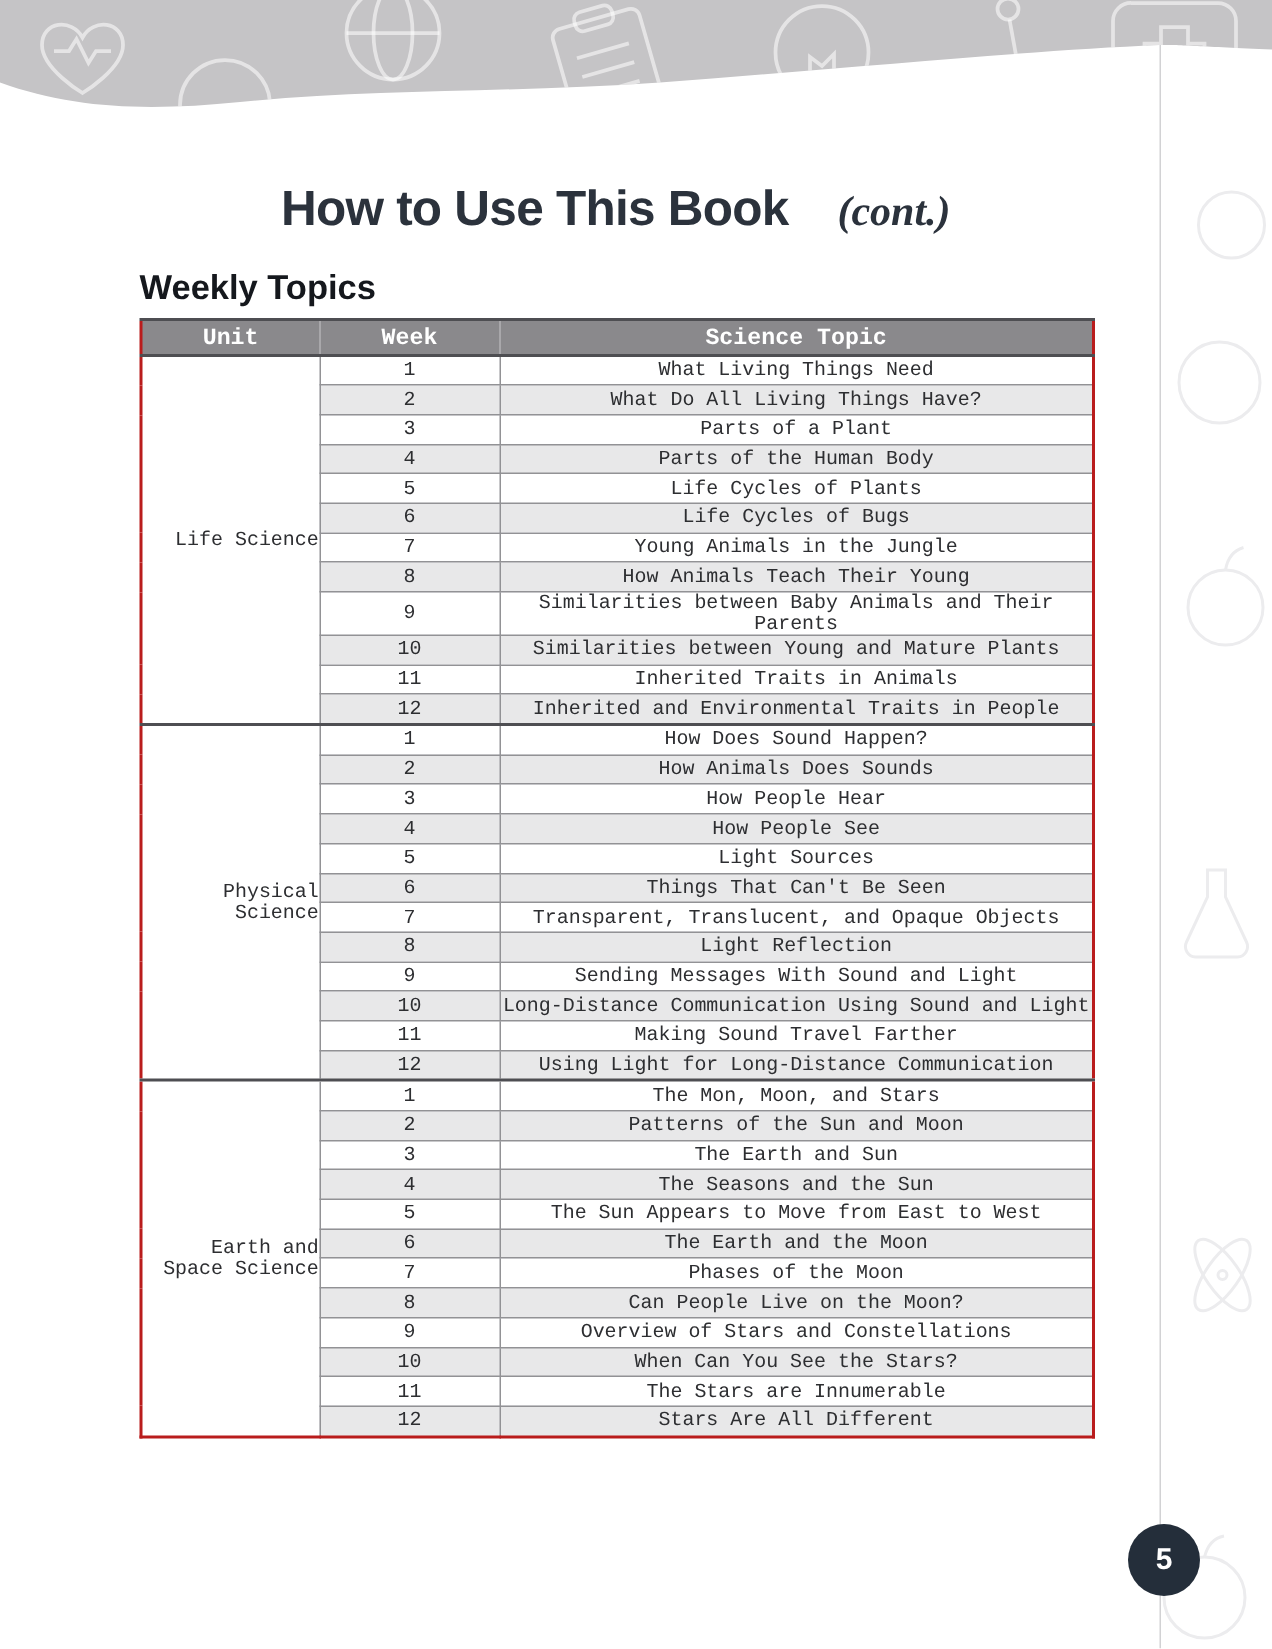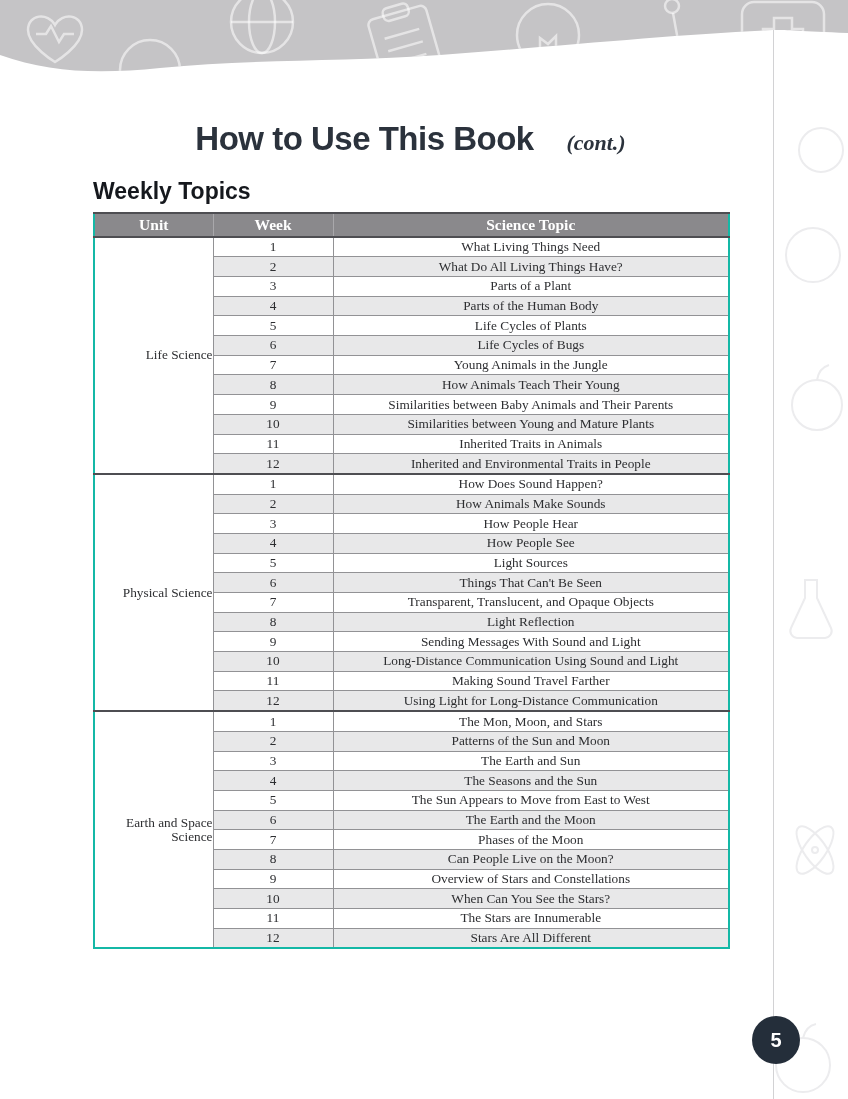--- a/index.html
+++ b/index.html
@@ -23,37 +23,37 @@
   .content { position:absolute; left:93px; top:0; width:635px; }
 
   h1.page-title {
     margin:122px 0 0 0; text-align:center;
     font-family:"Liberation Sans", sans-serif;
     font-weight:bold; font-size:33px; letter-spacing:-0.5px;
     color:#2b323c; line-height:1.05;
   }
   h1.page-title .cont {
     font-family:"Liberation Serif", serif; font-weight:bold;
-    font-style:italic; font-size:22px; letter-spacing:0; color:#2b323c;margin-left:24px;
+    font-style:italic; font-size:28px; letter-spacing:0; color:#2b323c;margin-left:24px;
   }
 
   h2.section-heading {
     margin:21px 0 0 0; font-size:23px; font-weight:bold; color:#15181d;
     font-family:Liberation Sans, sans-serif;
   }
 
   p.intro {
     margin:6px 0 0 0; width:625px;
     font-size:16.5px; line-height:1.4; color:#1f2227;
   }
 
   
   table.topics {
     margin-top:7px; width:635px; table-layout:fixed;
-    border-collapse:collapse; border:2px solid #14b8a6;
+    border-collapse:collapse; border:2px solid #b91c1c;font-family:Liberation Mono, monospace;
   }
   table.topics th {
     background:#8a898c; color:#ffffff;
     font-size:15.5px; font-weight:bold; text-align:center;
     height:20px; padding:1px 0;
     border:1px solid #a9a8ab; border-top:2px solid #4e4e52;
     border-bottom:2px solid #4e4e52;
   }
   table.topics td {
     height:18.7px; padding:0; line-height:1.05;
@@ -232,21 +232,21 @@
           <td class="week-cell">12</td>
           <td class="topic-cell">Inherited and Environmental Traits in People</td>
         </tr>
         <tr class=" section-start">
           <td rowspan="12" class="unit-cell">Physical Science</td>
           <td class="week-cell">1</td>
           <td class="topic-cell">How Does Sound Happen?</td>
         </tr>
         <tr class="alt">
           <td class="week-cell">2</td>
-          <td class="topic-cell">How Animals Make Sounds</td>
+          <td class="topic-cell">How Animals Does Sounds</td>
         </tr>
         <tr class="">
           <td class="week-cell">3</td>
           <td class="topic-cell">How People Hear</td>
         </tr>
         <tr class="alt">
           <td class="week-cell">4</td>
           <td class="topic-cell">How People See</td>
         </tr>
         <tr class="">

